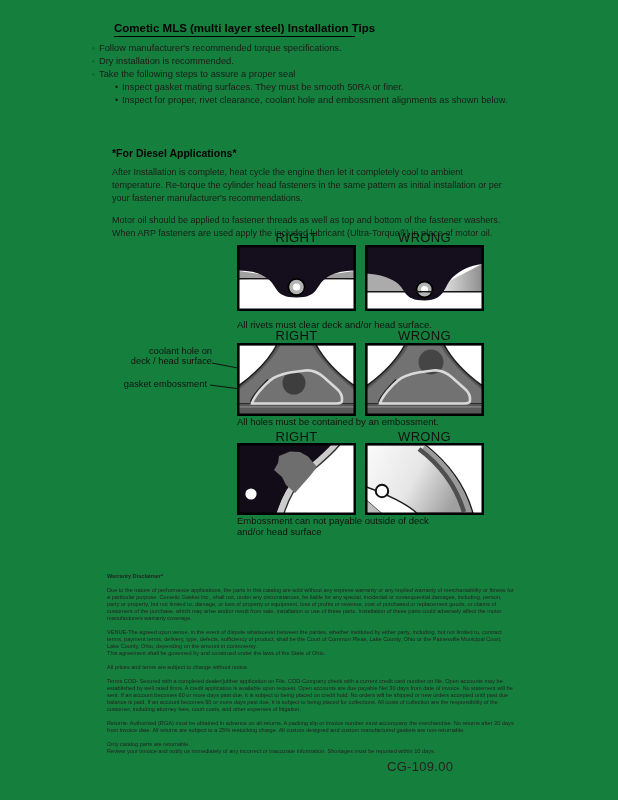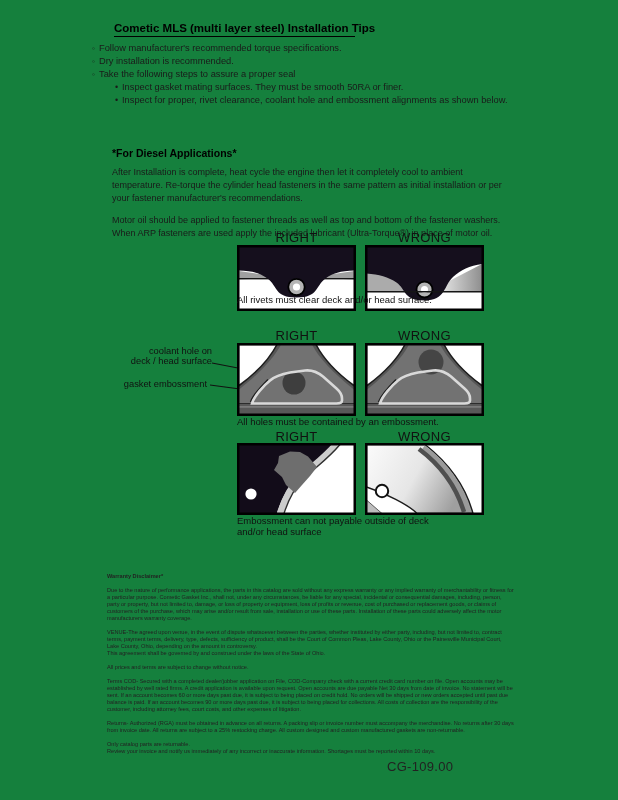--- a/index.html
+++ b/index.html
@@ -93,21 +93,21 @@
       <polygon points="2,21 62,46.5 2,46.5" fill="#ababab"></polygon>
       <polygon points="117,19 64,46.5 117,46.5" fill="url(#gr1)"></polygon>
       <path d="M1.5,1.5 H117.5 V19 C104,20.5 96,25 88,32 C78.5,40.5 81,55.5 59.5,55.5 C38,55.5 41,44 31.5,37.5 C23.5,32 14,29.5 1.5,28.5 Z" fill="#150f1d"></path>
       <circle cx="59.5" cy="44.5" r="8" fill="#b4b4b4" stroke="#000000" stroke-width="1.8"></circle>
       <circle cx="59.5" cy="44.5" r="3.5" fill="#ffffff"></circle>
       <rect x="2" y="46" width="115" height="1.5" fill="#151515"></rect>
       <rect x="1.25" y="1.25" width="116.5" height="63.5" fill="none" stroke="#000000" stroke-width="2.5"></rect>
     </svg>
   </div>
 
-  <div class="abs dcaption" style="left:237px;top:295px;width:260px">All rivets must clear deck and/or head surface.</div>
+  <div class="abs dcaption" style="left:237px;top:320px;width:260px">All rivets must clear deck and/or head surface.</div>
 
   <div class="abs dlabel" style="left:237px;top:328px">RIGHT</div>
   <div class="abs dlabel" style="left:365px;top:328px">WRONG</div>
 
   <div class="abs side-label" style="left:118px;top:346px;width:94px">coolant hole on
 deck / head surface</div>
   <div class="abs side-label" style="left:113px;top:379px;width:94px">gasket embossment</div>
 
   <svg class="abs" style="left:205px;top:355px" width="100" height="45" viewBox="0 0 100 45">
     <line x1="7" y1="8" x2="85" y2="23" stroke="#111111" stroke-width="1.1"></line>

